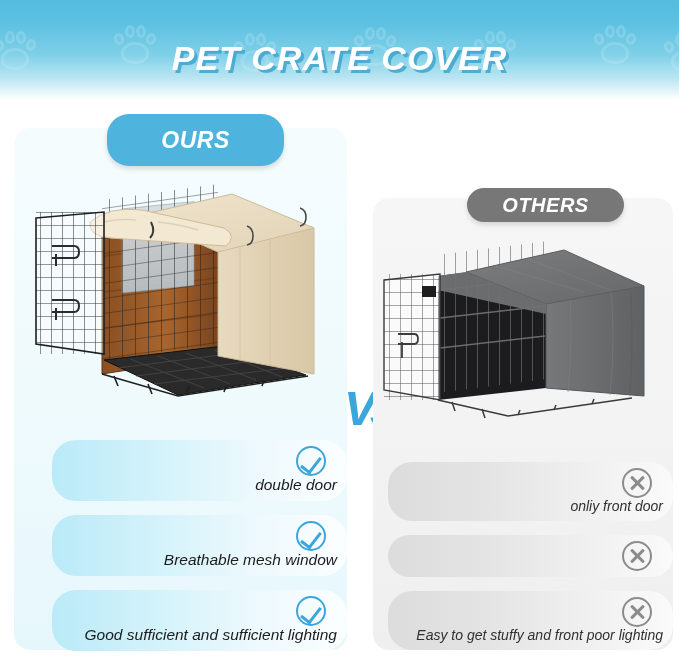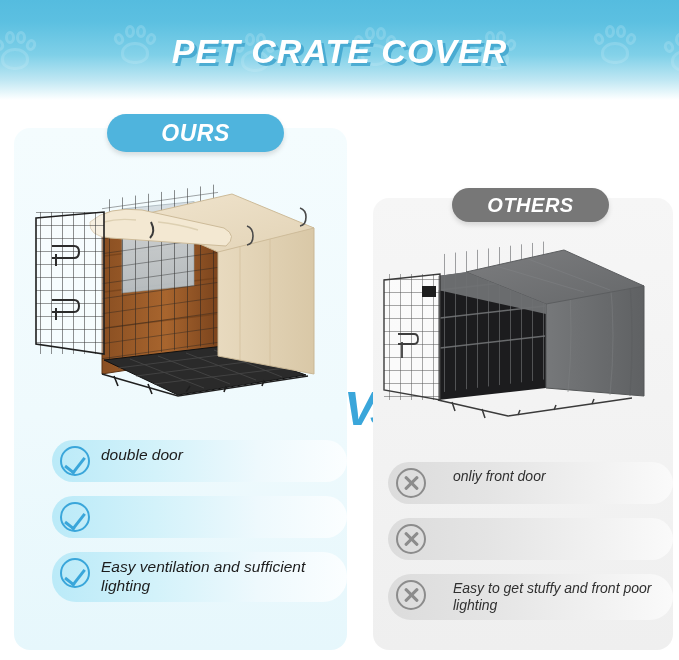--- a/index.html
+++ b/index.html
@@ -29,21 +29,21 @@
   .paw .toe {
     position:absolute; border:3px solid #d8f2fa; border-radius:50%;
     background:rgba(215,242,250,0.18);
   }
   .paw .t1 { width:10px; height:12px; left:2px;  top:11px; transform:rotate(-22deg); }
   .paw .t2 { width:10px; height:13px; left:13px; top:3px; }
   .paw .t3 { width:10px; height:13px; left:24px; top:3px; }
   .paw .t4 { width:10px; height:12px; left:34px; top:11px; transform:rotate(22deg); }
 
   .header-title {
-    position:absolute; left:0; top:32px; width:679px;
+    position:absolute; left:0; top:39px; width:679px;
     text-align:center;
     font-size:34px; font-weight:bold; font-style:italic;
     letter-spacing:1px;
     color:#ffffff;
     text-shadow:3px 3px 0 rgba(63,165,206,.85);
     white-space:nowrap;
   }
 
   
   .panel-ours {
@@ -59,48 +59,49 @@
 
   
   .pill-label {
     position:absolute;
     border-radius:22px;
     color:#fff; font-style:italic; font-weight:bold;
     display:flex; align-items:center; justify-content:center;
     box-shadow:0 3px 5px rgba(0,0,0,.13);
   }
   .pill-ours {
-    left:107px; top:114px; width:177px; height:38px;
+    left:107px; top:114px; width:177px; height:52px;
     background:#4fb4dd; font-size:23px; letter-spacing:.5px;text-align:right;
   }
   .pill-others {
-    left:452px; top:188px; width:157px; height:34px;
+    left:467px; top:188px; width:157px; height:34px;
     background:#777777; font-size:20px; letter-spacing:.5px;
   }
 
   
   .vs {
     position:absolute; left:344px; top:385px;
     font-style:italic; font-weight:bold; color:#3aa6da;
     line-height:1;
   }
   .vs .v { font-size:48px; }
   .vs .s { font-size:38px; margin-left:-6px; }
 
   
   .feat-list-ours { position:absolute; left:52px; top:440px; width:295px; }
   .feat-list-others { position:absolute; left:388px; top:462px; width:285px; }
 
   .feat {
     position:relative;
-    display:flex; align-items:flex-start;
+    display:flex; align-items:flex-end;
     border-radius:24px;
     min-height:40px;
     padding:6px 10px 6px 8px;
     margin-bottom:14px;
+    flex-direction:column;
   }
   .feat-ours { background:linear-gradient(90deg,#baeaf8 0%,#d3f2fa 35%,#eef9fd 70%,#fbfeff 100%); }
   .feat-others { background:linear-gradient(90deg,#dcdcdc 0%,#e4e4e4 35%,#f0f0f0 70%,#fafafa 100%); }
 
   .mark {
     flex:0 0 auto; width:30px; height:30px; border-radius:50%;
     position:relative; margin-right:11px;
   }
   .mark-check { border:2.4px solid #3aa6da; }
   .mark-check:before {
@@ -277,24 +278,25 @@
   </svg>
 </div>
 
 <div class="feat-list-ours">
   <div class="feat feat-ours">
     <span class="mark mark-check"></span>
     <span class="feat-text">double door</span>
   </div>
   <div class="feat feat-ours">
     <span class="mark mark-check"></span>
+    <span class="feat-text">Breathable mesh window</span>
   </div>
   <div class="feat feat-ours">
     <span class="mark mark-check"></span>
-    <span class="feat-text">Easy ventilation and sufficient lighting</span>
+    <span class="feat-text">Good sufficient and sufficient lighting</span>
   </div>
 </div>
 
 <div class="vs">
   <span class="v">V</span><span class="s">S</span>
 </div>
 
 <div class="panel-others"></div>
 
 <div class="pill-label pill-others">

